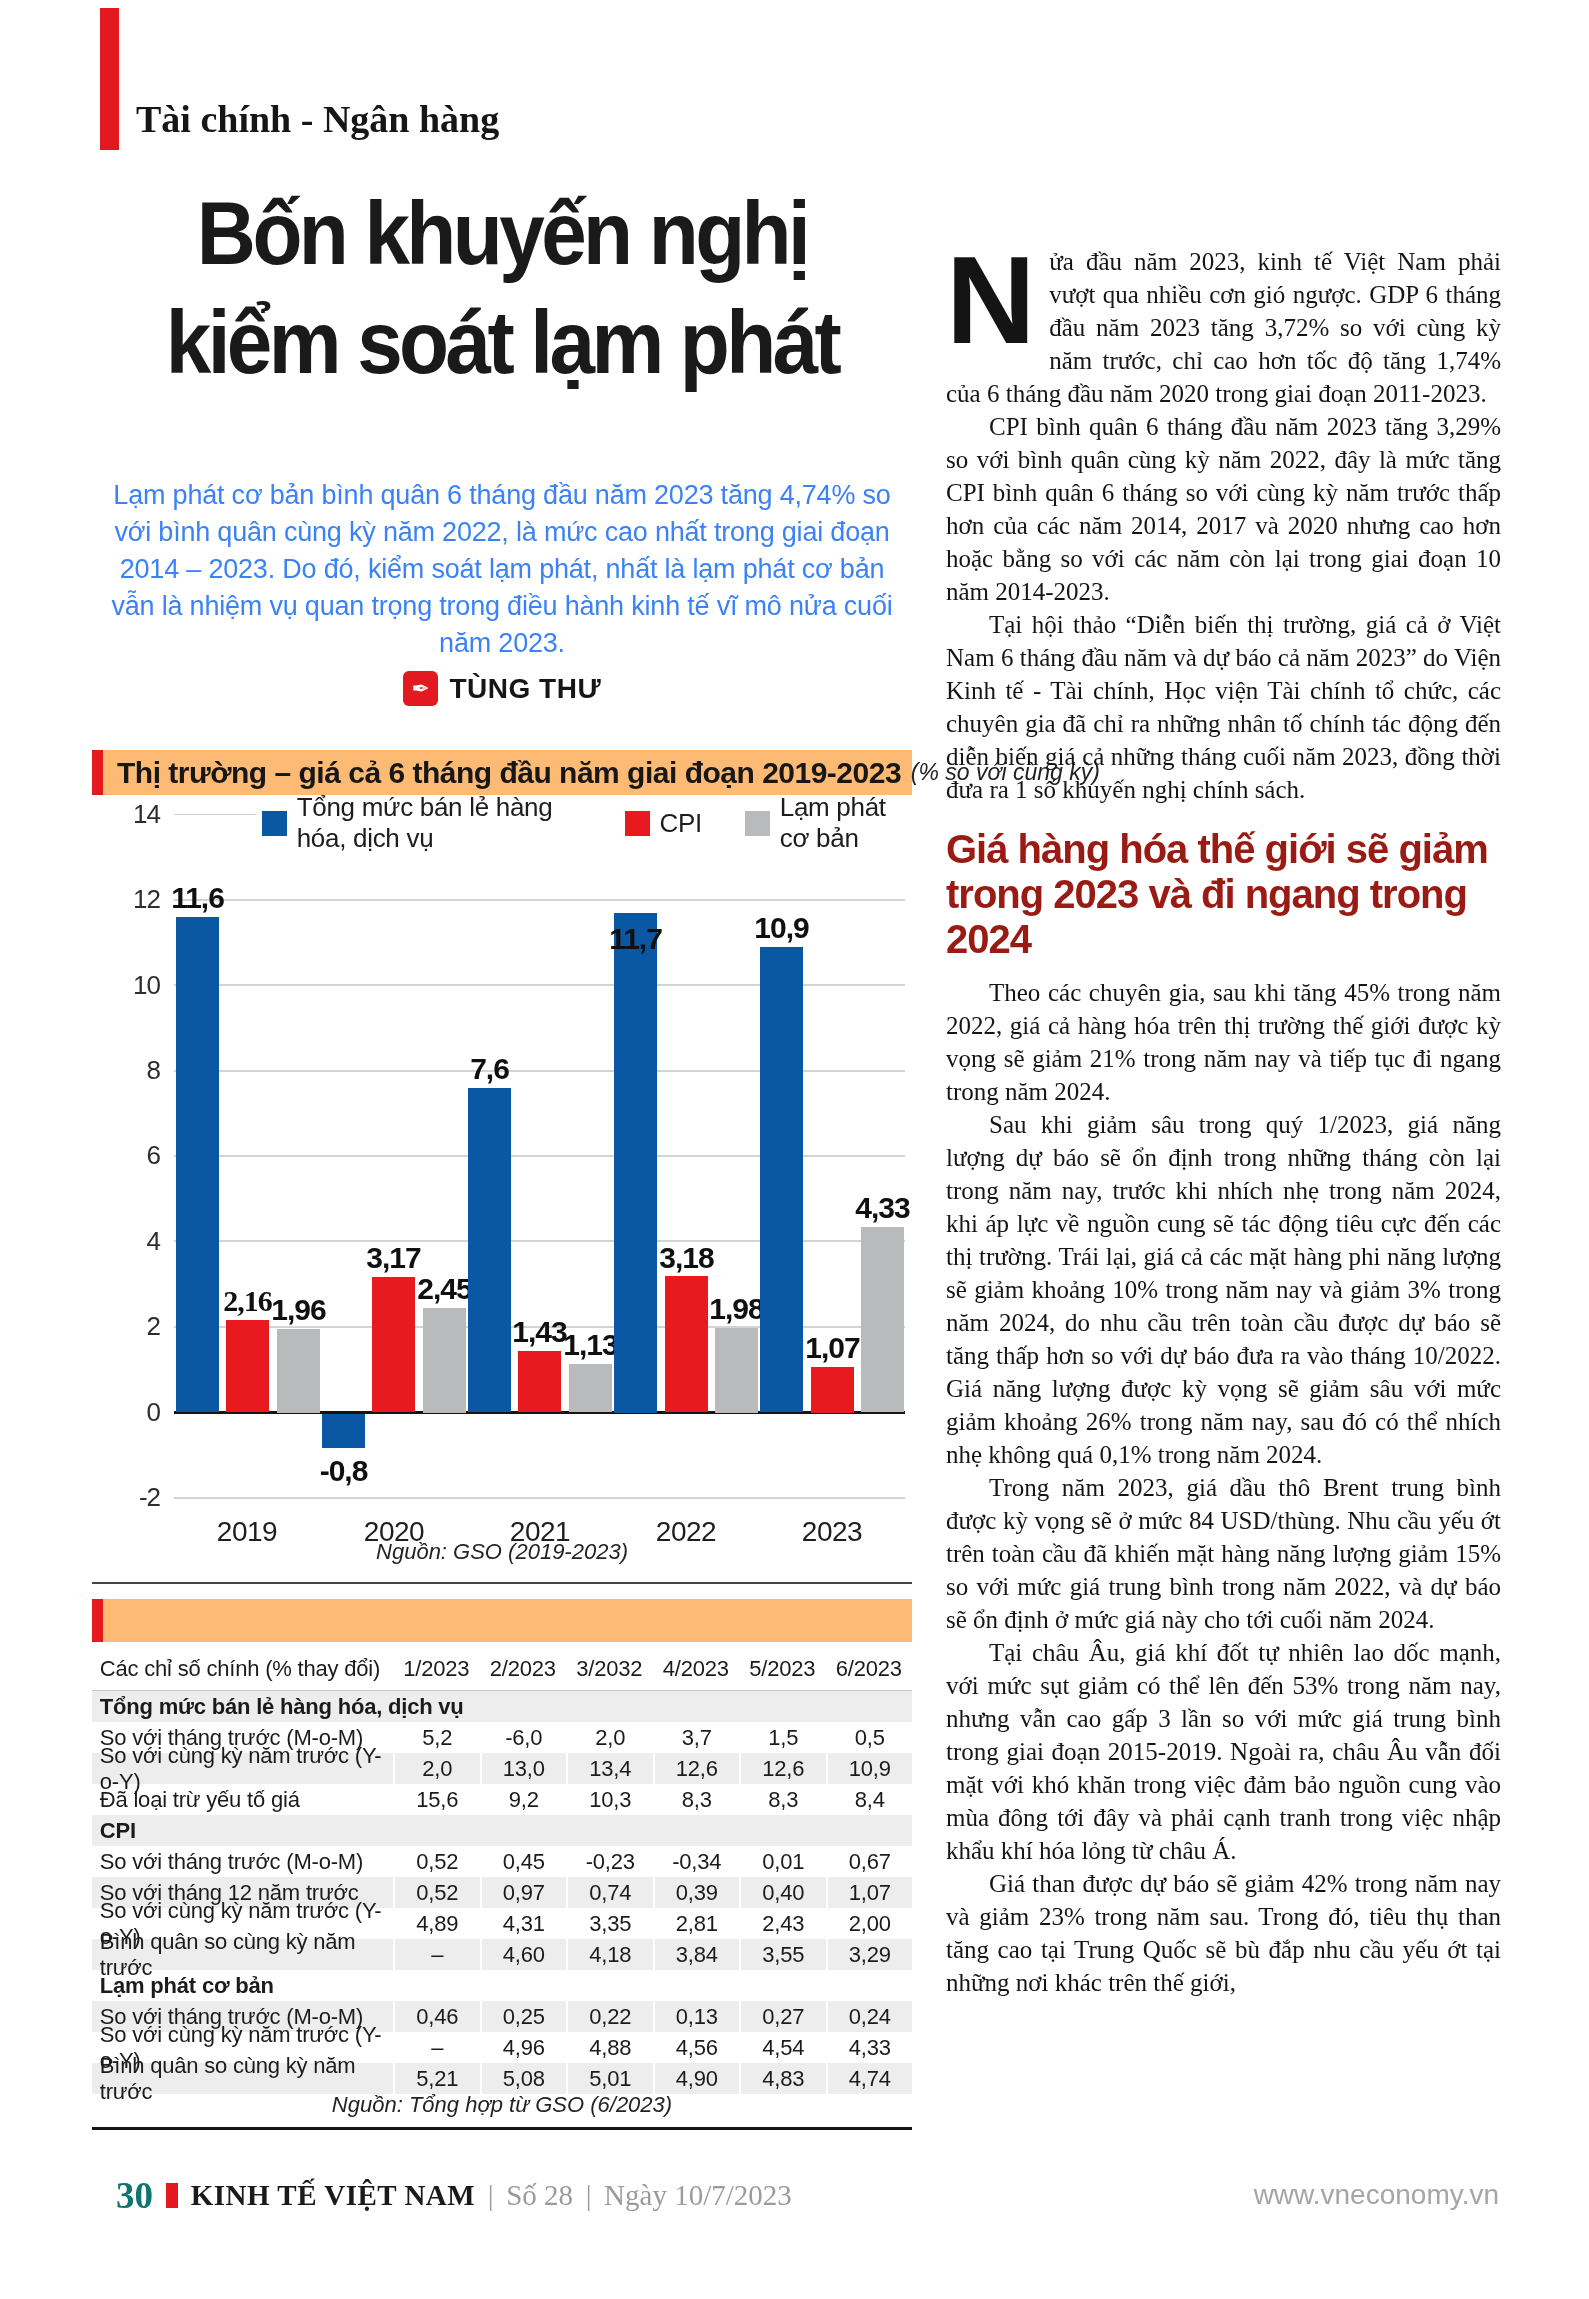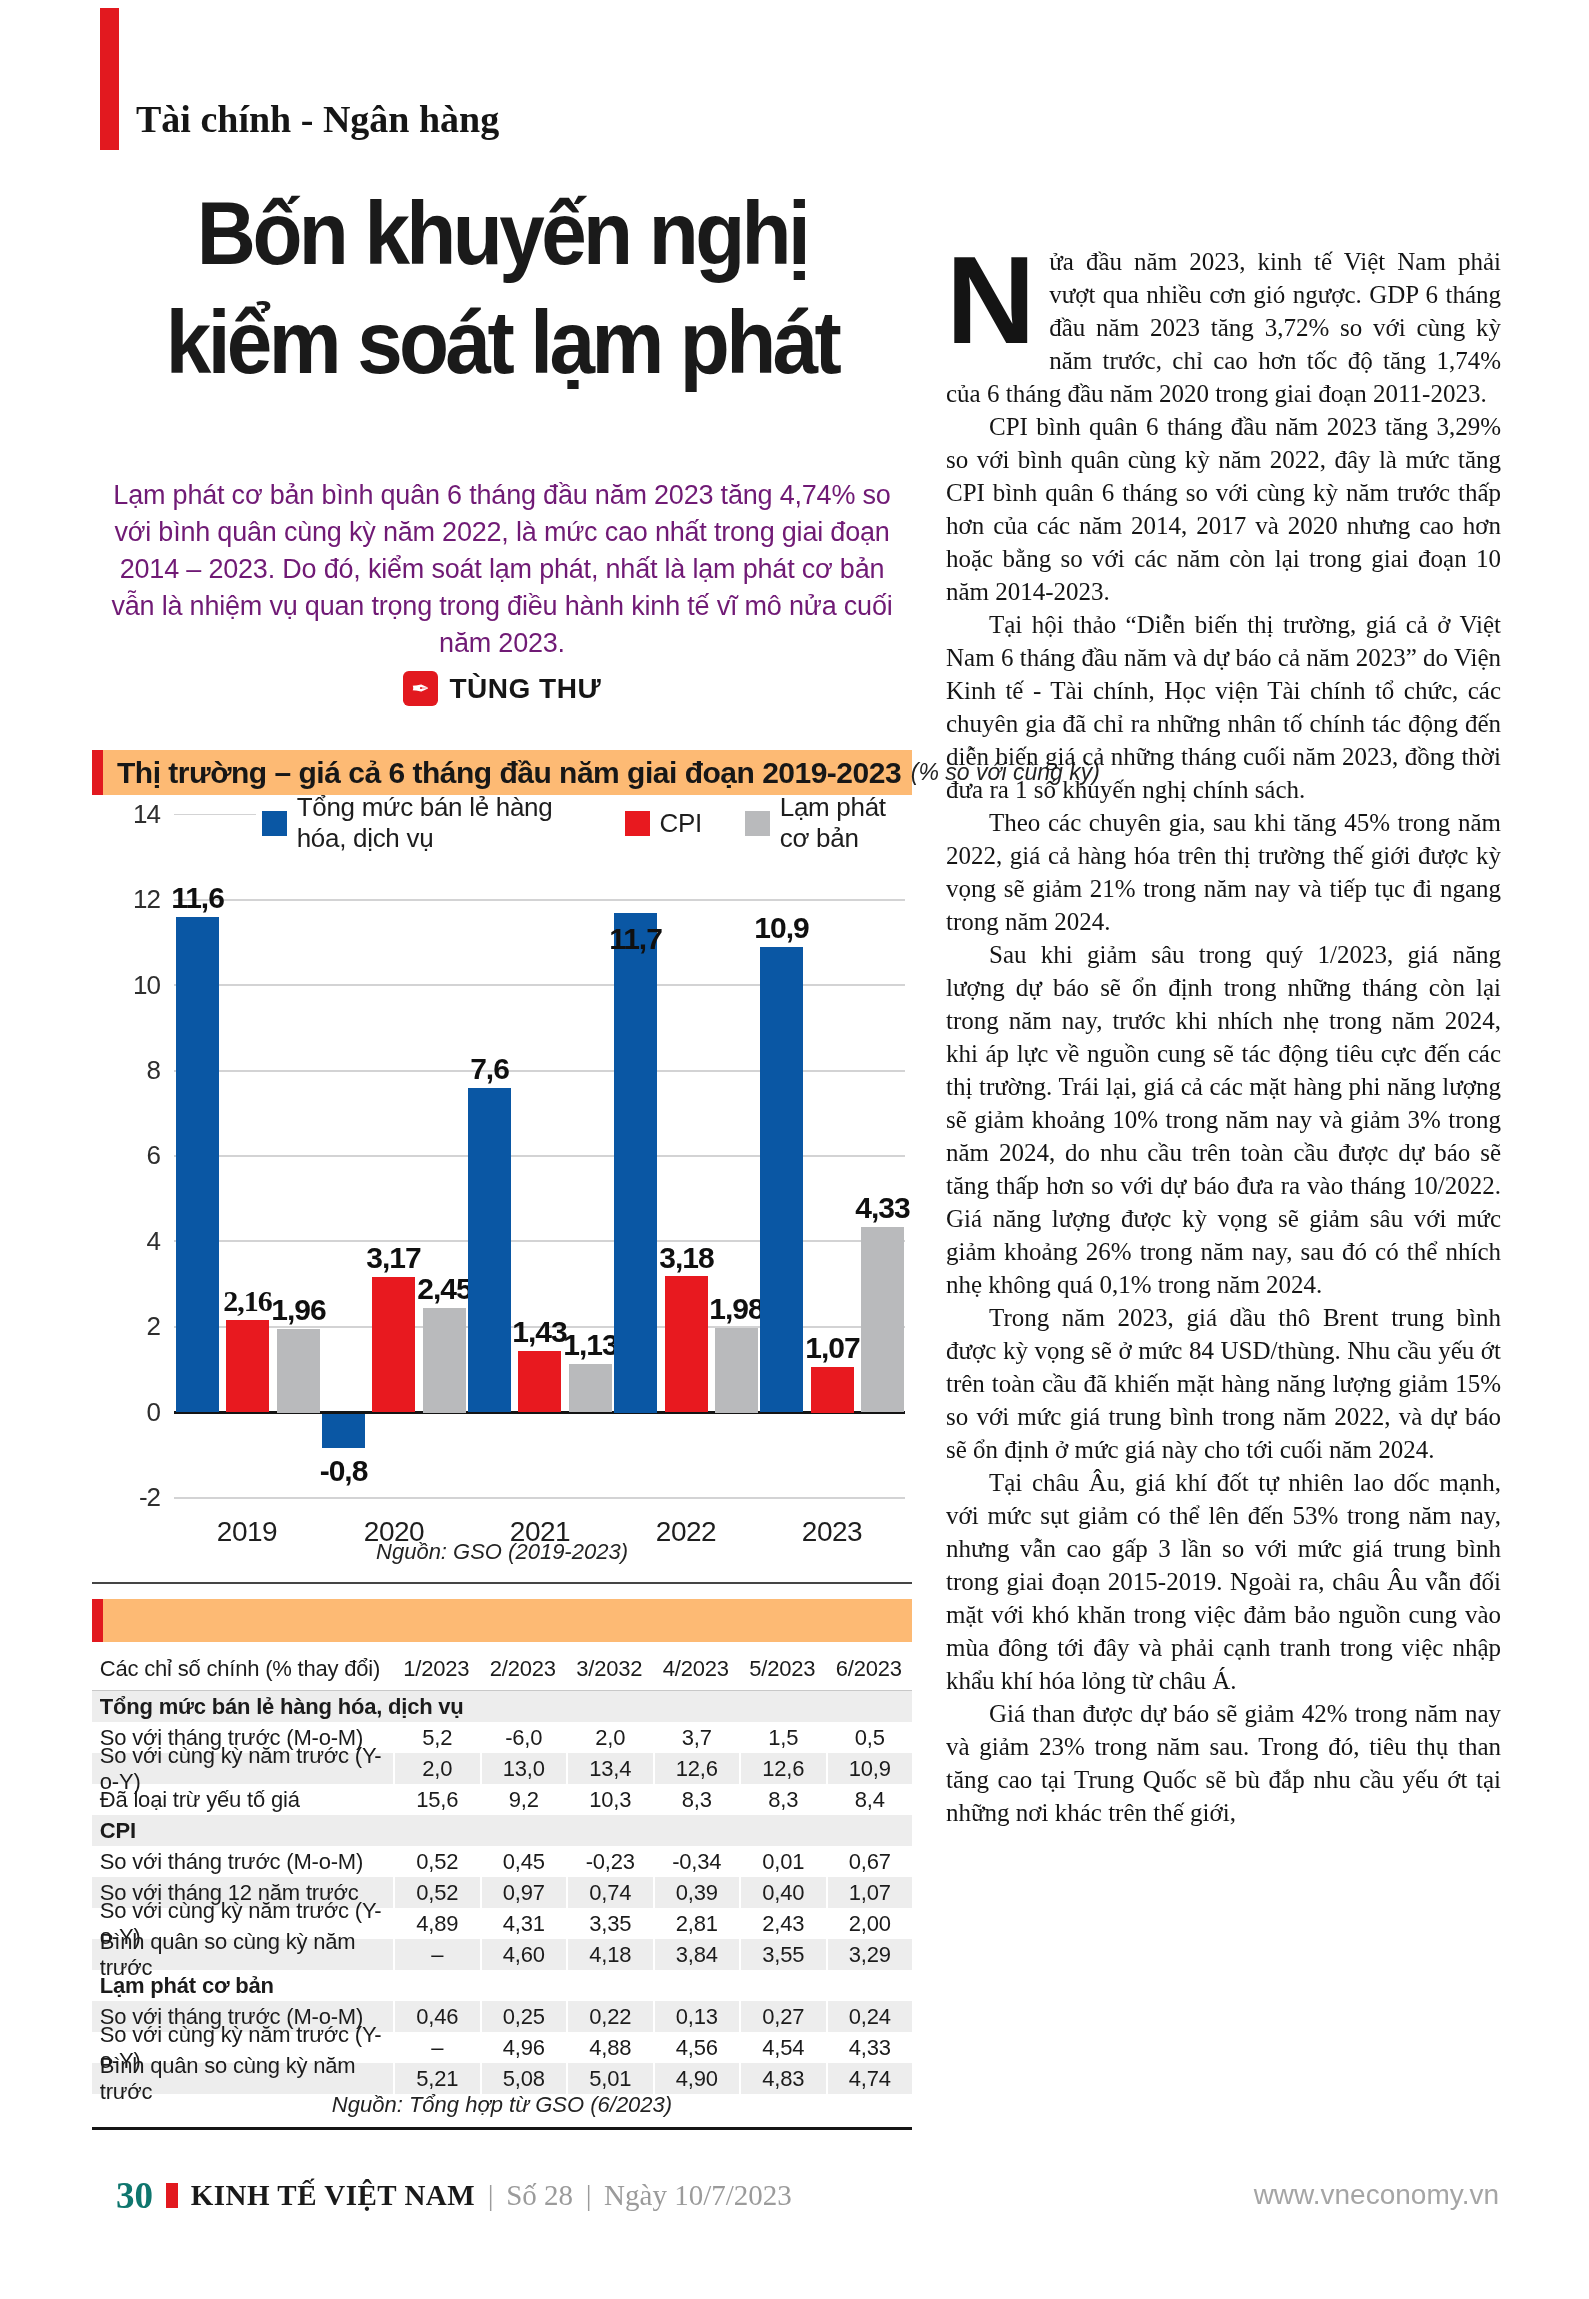--- a/index.html
+++ b/index.html
@@ -7,21 +7,21 @@
        font-family:"Liberation Sans",sans-serif;color:#141414}
   .abs{position:absolute}
 
   
   #kicker-bar{left:100px;top:7.8px;width:19.4px;height:142px;background:#e2191f}
   #kicker{left:136px;top:97px;font-family:"Liberation Serif",serif;font-weight:700;font-size:38px;color:#161616}
 
   
   #headline{left:92px;top:179px;width:820px;text-align:center;color:#1a1a1a}
   .hl{font-weight:700;font-size:89px;line-height:109px;letter-spacing:-3.9px;transform:scaleX(.92);transform-origin:center}
-  #lead{left:109px;top:477px;width:786px;text-align:center;font-size:27px;line-height:37px;color:#701a75;letter-spacing:-0.2px}
+  #lead{left:109px;top:477px;width:786px;text-align:center;font-size:27px;line-height:37px;color:#3b82f6;letter-spacing:-0.2px}
   #byline{left:92px;top:671px;width:820px;display:flex;justify-content:center;align-items:center;gap:11.6px}
   .pen-badge{width:35px;height:35px;background:#e2191f;border-radius:5.8px;display:flex;align-items:center;justify-content:center;
              color:#fff;font-family:"DejaVu Sans",sans-serif;font-size:22px}
   .author{font-weight:700;font-size:28px;letter-spacing:0.5px;color:#161616}
 
   
   .section-bar{height:45px;background:#fdba74;display:flex;align-items:center;box-sizing:border-box;padding-left:25px}
   .red-tab{position:absolute;left:0;top:0;width:10.7px;height:100%;background:#e2191f}
   .section-title{font-weight:700;font-size:30px;letter-spacing:-0.5px;color:#171717;white-space:nowrap}
   .section-subtitle{font-style:italic;font-size:23px;margin-left:9.7px;color:#222;white-space:nowrap}
@@ -283,20 +283,21 @@
       <div class="t-val">4,74</div>
     </div>
   </div>
 <div class="abs source-line" id="table-source">Nguồn: Tổng hợp từ GSO (6/2023)</div>
 <div class="abs" id="table-rule"></div>
 
 <div class="abs" id="article">
     <div class="p first"><span class="dropcap">N</span>ửa đầu năm 2023, kinh tế Việt Nam phải vượt qua nhiều cơn gió ngược. GDP 6 tháng đầu năm 2023 tăng 3,72% so với cùng kỳ năm trước, chỉ cao hơn tốc độ tăng 1,74% của 6 tháng đầu năm 2020 trong giai đoạn 2011-2023.</div>
     <div class="p">CPI bình quân 6 tháng đầu năm 2023 tăng 3,29% so với bình quân cùng kỳ năm 2022, đây là mức tăng CPI bình quân 6 tháng so với cùng kỳ năm trước thấp hơn của các năm 2014, 2017 và 2020 nhưng cao hơn hoặc bằng so với các năm còn lại trong giai đoạn 10 năm 2014-2023.</div>
     <div class="p">Tại hội thảo “Diễn biến thị trường, giá cả ở Việt Nam 6 tháng đầu năm và dự báo cả năm 2023” do Viện Kinh tế - Tài chính, Học viện Tài chính tổ chức, các chuyên gia đã chỉ ra những nhân tố chính tác động đến diễn biến giá cả những tháng cuối năm 2023, đồng thời đưa ra 1 số khuyến nghị chính sách.</div>
+    <div class="subhead">Giá hàng hóa thế giới sẽ giảm<br>trong 2023 và đi ngang trong 2024</div>
     <div class="p">Theo các chuyên gia, sau khi tăng 45% trong năm 2022, giá cả hàng hóa trên thị trường thế giới được kỳ vọng sẽ giảm 21% trong năm nay và tiếp tục đi ngang trong năm 2024.</div>
     <div class="p">Sau khi giảm sâu trong quý 1/2023, giá năng lượng dự báo sẽ ổn định trong những tháng còn lại trong năm nay, trước khi nhích nhẹ trong năm 2024, khi áp lực về nguồn cung sẽ tác động tiêu cực đến các thị trường. Trái lại, giá cả các mặt hàng phi năng lượng sẽ giảm khoảng 10% trong năm nay và giảm 3% trong năm 2024, do nhu cầu trên toàn cầu được dự báo sẽ tăng thấp hơn so với dự báo đưa ra vào tháng 10/2022. Giá năng lượng được kỳ vọng sẽ giảm sâu với mức giảm khoảng 26% trong năm nay, sau đó có thể nhích nhẹ không quá 0,1% trong năm 2024.</div>
     <div class="p">Trong năm 2023, giá dầu thô Brent trung bình được kỳ vọng sẽ ở mức 84 USD/thùng. Nhu cầu yếu ớt trên toàn cầu đã khiến mặt hàng năng lượng giảm 15% so với mức giá trung bình trong năm 2022, và dự báo sẽ ổn định ở mức giá này cho tới cuối năm 2024.</div>
     <div class="p">Tại châu Âu, giá khí đốt tự nhiên lao dốc mạnh, với mức sụt giảm có thể lên đến 53% trong năm nay, nhưng vẫn cao gấp 3 lần so với mức giá trung bình trong giai đoạn 2015-2019. Ngoài ra, châu Âu vẫn đối mặt với khó khăn trong việc đảm bảo nguồn cung vào mùa đông tới đây và phải cạnh tranh trong việc nhập khẩu khí hóa lỏng từ châu Á.</div>
     <div class="p">Giá than được dự báo sẽ giảm 42% trong năm nay và giảm 23% trong năm sau. Trong đó, tiêu thụ than tăng cao tại Trung Quốc sẽ bù đắp nhu cầu yếu ớt tại những nơi khác trên thế giới,</div>
   </div>
 
 <div class="abs" id="footer-left">
   <span class="page-num">30</span>
   <span class="footer-accent"></span>

